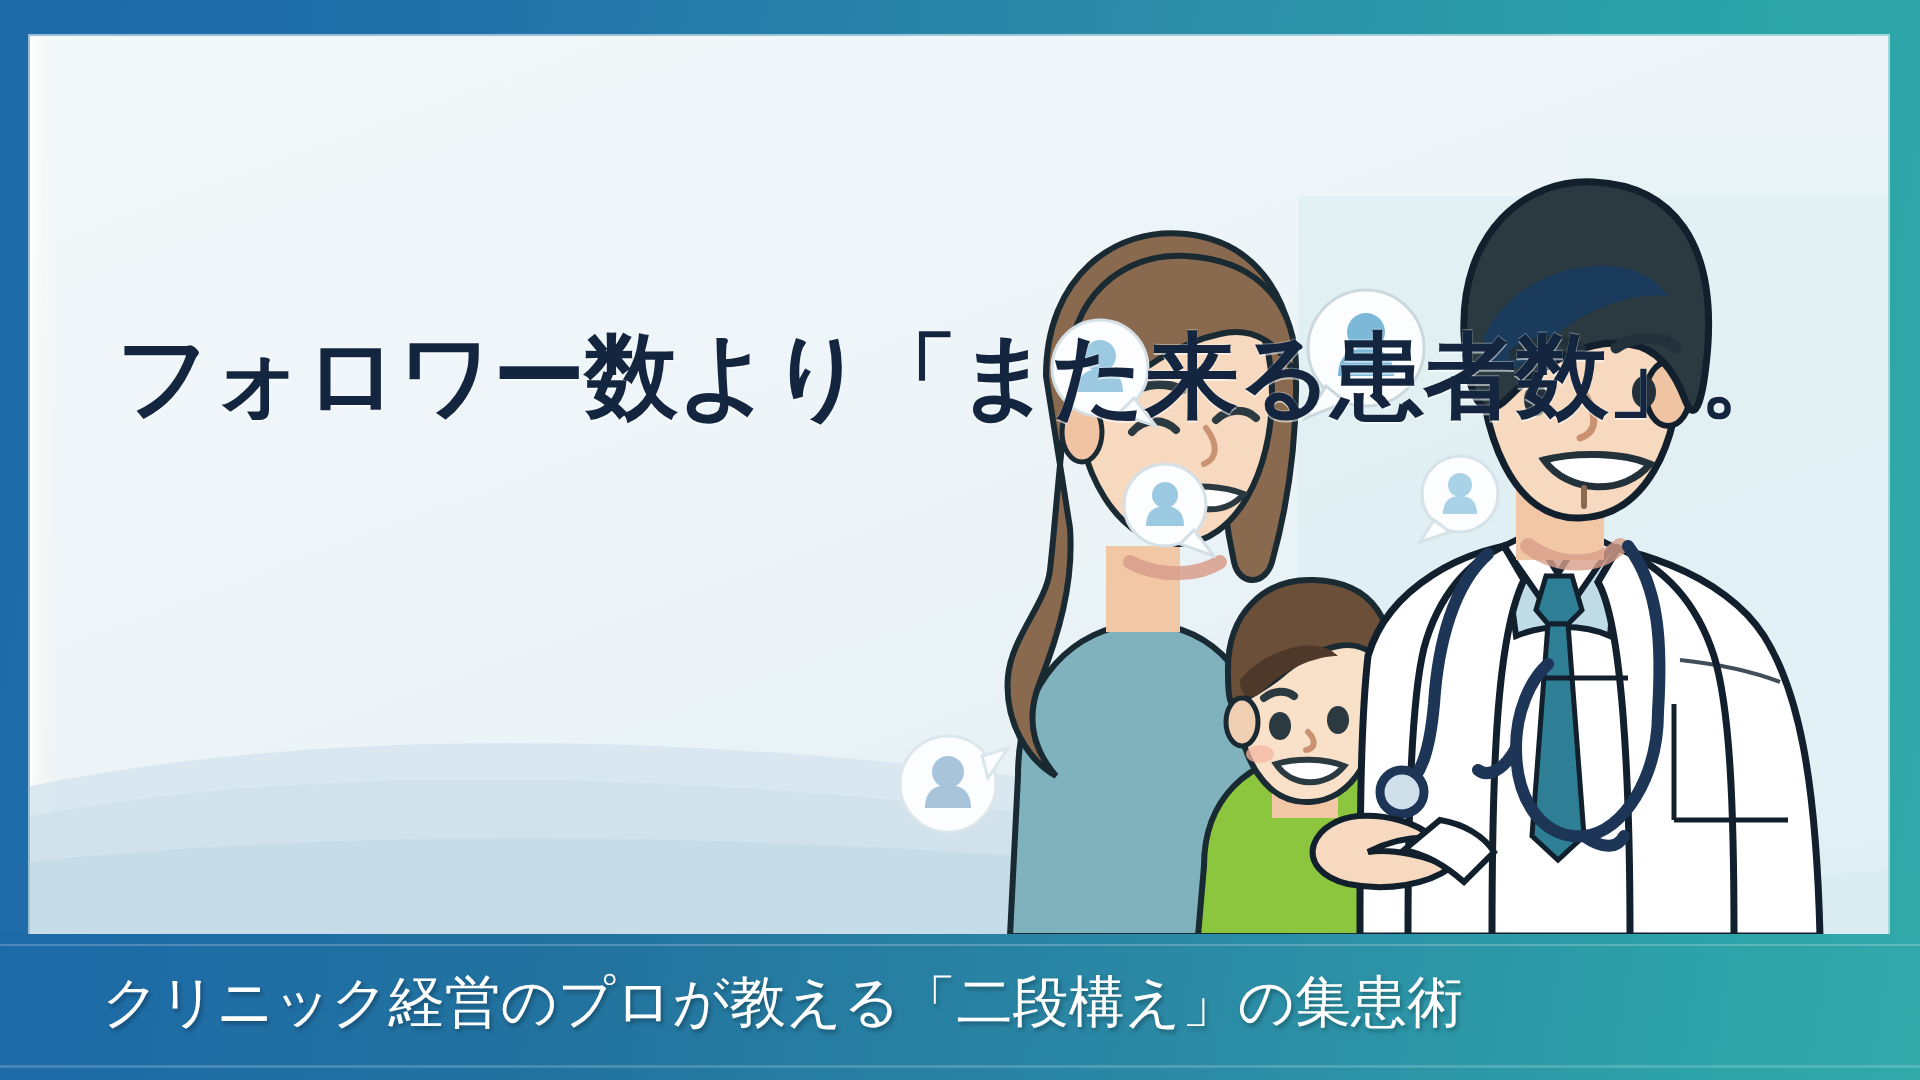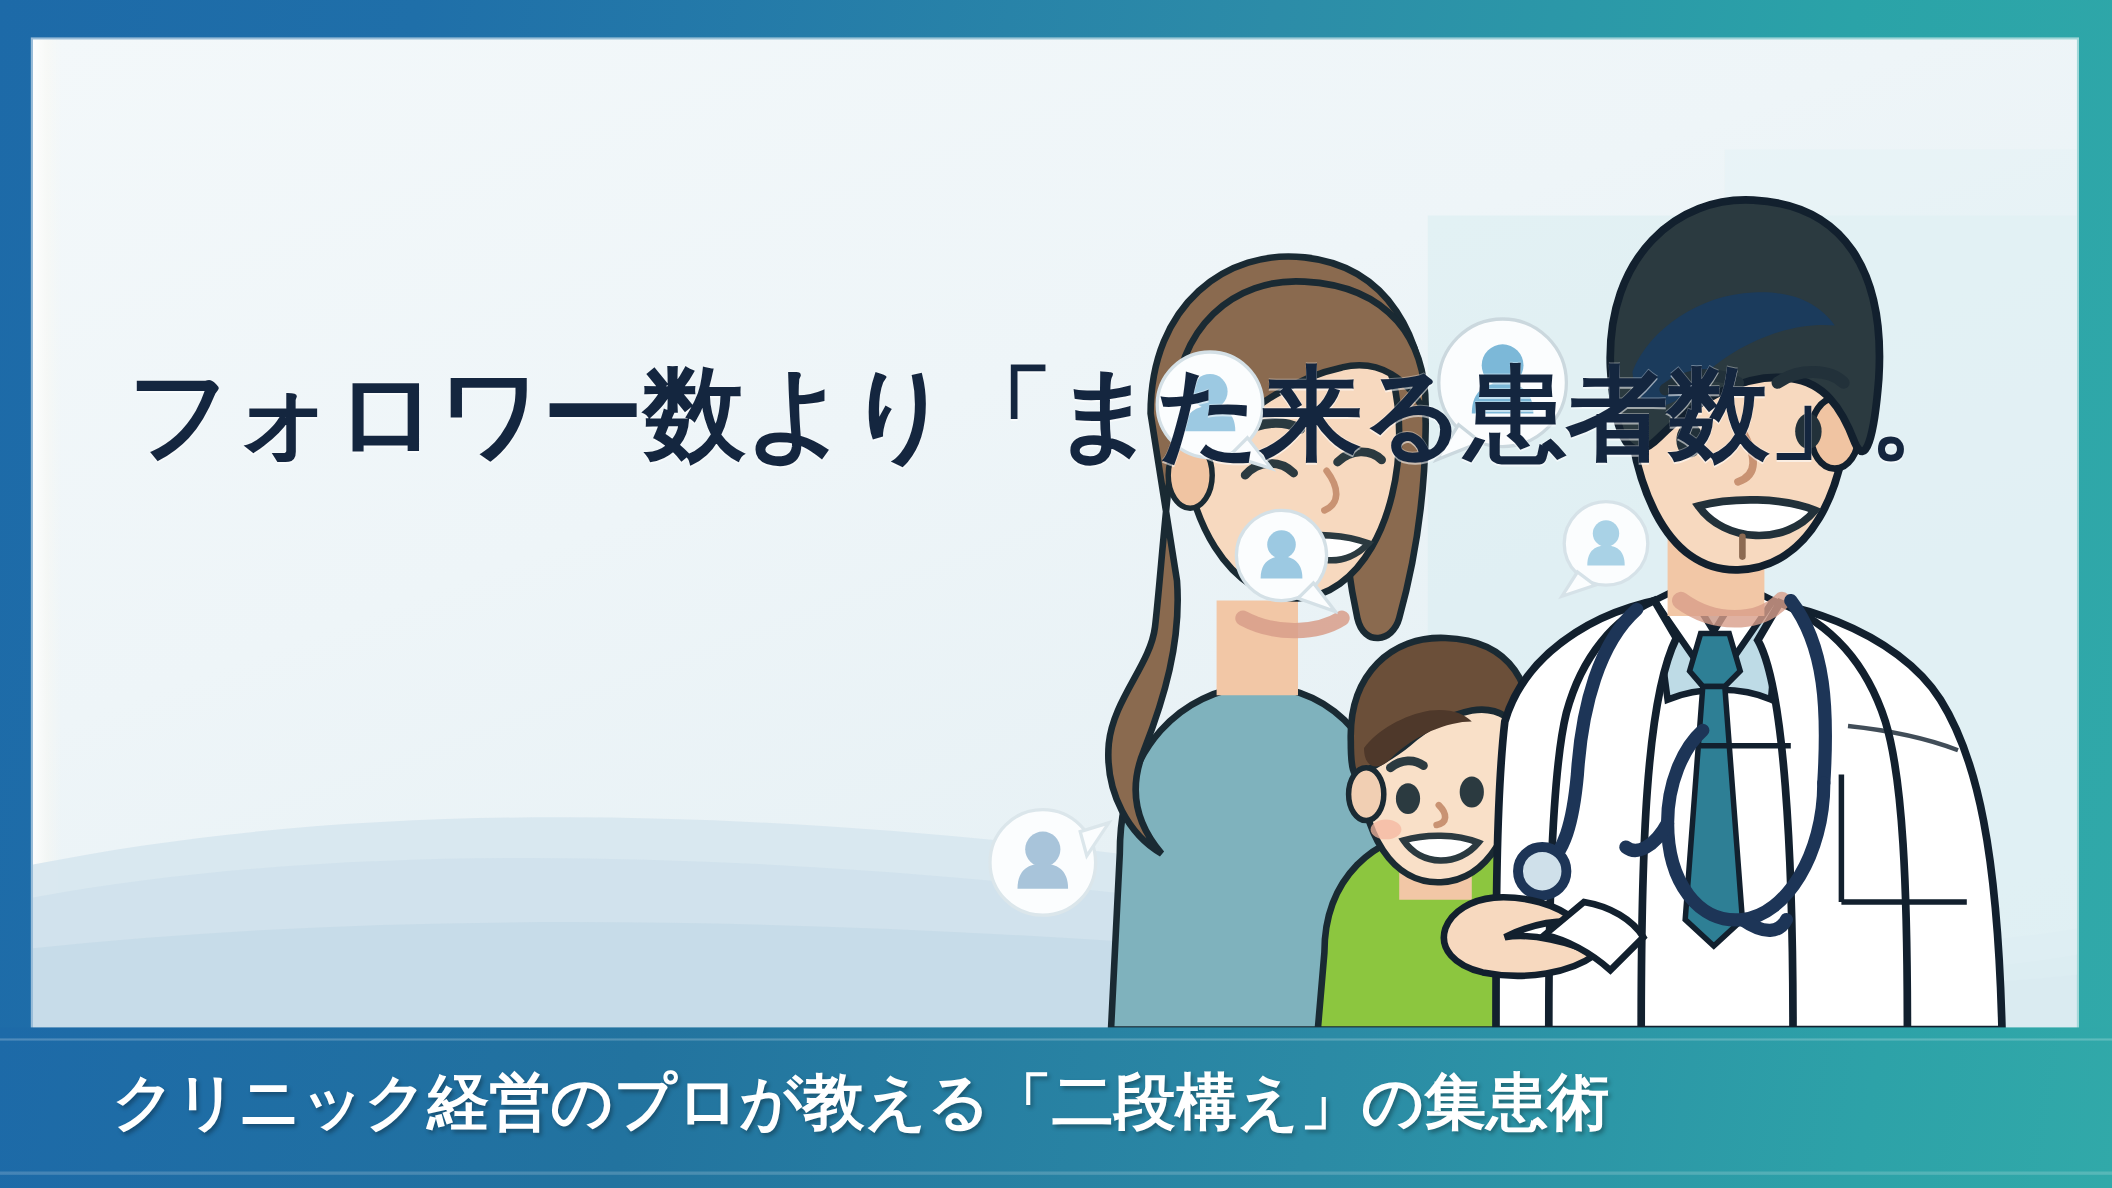--- a/index.html
+++ b/index.html
@@ -58,21 +58,21 @@
     background:linear-gradient(100deg,#1d6aa8 0%,#22739f 30%,#2b8aa5 62%,#2da2a8 88%,#31a9a9 100%);
     display:flex; align-items:center;
   }
   #banner-inner{
     position:absolute; left:18px; right:18px; top:6px; bottom:14px;
     display:flex; align-items:center;
   }
   #banner-text {
     padding-left:84px;
     color:#ffffff;
-    font-weight:700;
+    font-weight:400;
     font-size:56px;
     letter-spacing:0px;
     text-shadow:2px 3px 4px rgba(0,0,0,.30);
     white-space:nowrap;
   }
   
   #banner-line-top{
     position:absolute; left:0; top:10px; width:100%; height:2px;
     background:rgba(255,255,255,.22);
   }

